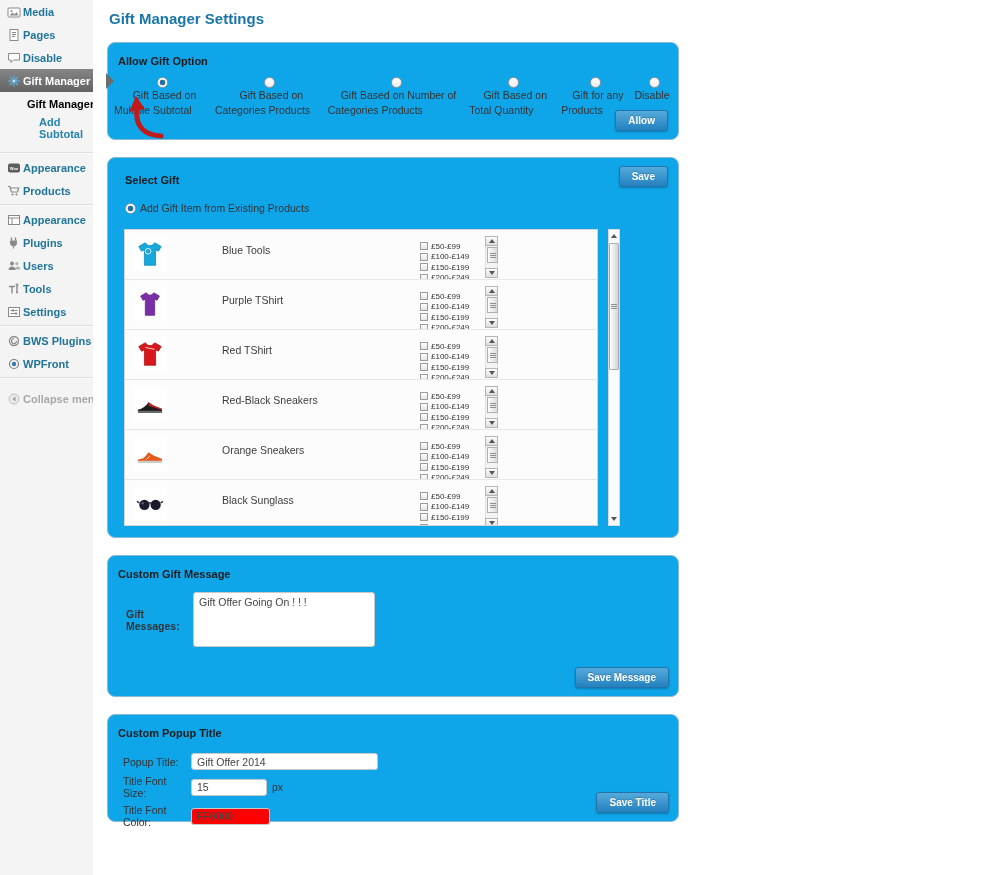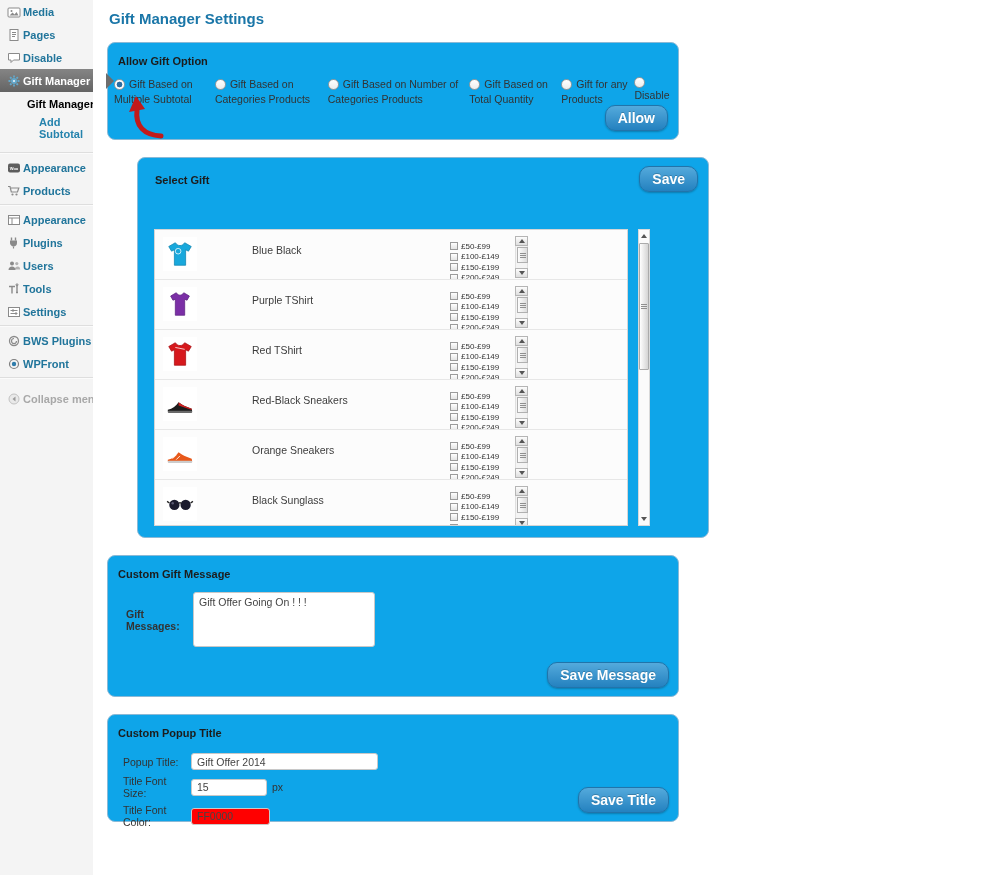--- a/index.html
+++ b/index.html
@@ -40,22 +40,22 @@
   h1.page-title { font-size:15px; font-weight:bold; color:#1a76a8; padding:4px 0 0 2px; height:36px; }
 
   .panel {
     position:relative; width:572px; background:#0ea5e9;
     border:1px solid #8ab9d6; border-radius:8px; margin-bottom:17px;
   }
   .panel-title { font-size:11px; font-weight:bold; color:#1c1c1c; padding:12px 0 0 10px; }
 
   .btn {
     display:inline-block; background:linear-gradient(#54aadc,#2481bf);
-    border:1px solid #2174aa; border-radius:10px; color:#fff;
-    font-size:14px; font-weight:bold; padding:4px 12px; cursor:pointer;
+    border:1px solid #2174aa; border-radius:3px; color:#fff;
+    font-size:10px; font-weight:bold; padding:4px 12px; cursor:pointer;
     box-shadow:0 1px 2px rgba(0,0,0,.25); text-shadow:0 -1px 0 rgba(0,0,0,.2);
     font-family:"Liberation Sans",sans-serif;
   }
 
   
   .radio {
     display:inline-block; width:11px; height:11px; border-radius:50%;
     border:1px solid #9a9a9a; background:linear-gradient(#fff,#ededed);
     vertical-align:-2px; margin-right:4px; flex:0 0 11px;
   }
@@ -63,28 +63,28 @@
   .checkbox {
     display:inline-block; width:8px; height:8px;
     border:1px solid #9b9b9b; background:linear-gradient(#fefefe,#e4e4e4);
     margin-right:3px; flex:0 0 8px;
   }
 
   
   .panel.allow { height:98px; }
   .allow-options { display:flex; margin:10px 0 0 6px; }
   .allow-opt { font-size:10.5px; color:#333; line-height:1.4; }
-  .allow-opt .l1 { display:flex; align-items:center; white-space:nowrap; }
+  .allow-opt .l1 { display:flex; align-items:center; white-space:nowrap;flex-direction:column; }
   .allow-opt.w1{width:102px}.allow-opt.w2{width:114px}.allow-opt.w3{width:143px}
   .allow-opt.w4{width:93px}.allow-opt.w5{width:74px}.allow-opt.w6{width:44px}
   .allow-btn { position:absolute; right:10px; bottom:8px; }
   .red-arrow { position:absolute; left:16px; top:52px; }
 
   
-  .panel.select { height:381px;margin-left:30px; }
+  .panel.select { height:381px; }
   .panel.select .panel-title { padding-left:17px; padding-top:16px; }
   .save-top { position:absolute; top:8px; right:10px; }
   .add-radio-line { display:flex; align-items:center; margin:16px 0 0 17px; font-size:10.5px; color:#333; }
   .plist {
     position:absolute; left:16px; top:71px; width:474px; height:297px;
     border:1px solid #d5d5d5; overflow:hidden; background:#fff;
   }
   .prow { position:relative; height:50px; border-bottom:1px solid #e7e7e7; background:#fcfcfc; overflow:hidden; }
   .pimg { position:absolute; left:8px; top:7px; width:34px; height:34px; background:#fff; display:flex; align-items:center; justify-content:center; }
   .pname { position:absolute; left:97px; top:14px; font-size:10.5px; color:#3c3c3c; }
@@ -368,31 +368,35 @@
         <path d="M37 41 C20 40 11 31 13 15" fill="none" stroke="#c21a1a" stroke-width="5" stroke-linecap="round"></path>
         <polygon points="12,1 5,17 21,14" fill="#c21a1a"></polygon>
       </svg>
     </span>
     <button class="btn allow-btn">Allow</button>
   </div>
 
   <div class="panel select">
     <div class="panel-title">Select Gift</div>
     <button class="btn save-top">Save</button>
+    <div class="add-radio-line">
+      <span class="radio checked"></span>
+      <span>Add Gift Item from Existing Products</span>
+    </div>
 
     <div class="plist">
 
       <div class="prow">
         <span class="pimg">
             <svg width="30" height="30" viewBox="0 0 32 32">
               <path d="M11 4 L4 8 L7 13 L10 11.5 V28 H22 V11.5 L25 13 L28 8 L21 4 C19.7 6 17.9 7 16 7 C14.1 7 12.3 6 11 4 Z" fill="#18a8dc" stroke="#0f84b0" stroke-width="0.8"></path>
               <circle cx="14" cy="13" r="3" fill="none" stroke="#fff" stroke-width="0.8"></circle>
             </svg>
           </span>
-        <span class="pname">Blue Black</span>
+        <span class="pname">Blue Tools</span>
         <div class="prices">
           <span class="price-item">
               <span class="checkbox"></span>
               <span>£50-£99</span>
             </span>
           <span class="price-item">
               <span class="checkbox"></span>
               <span>£100-£149</span>
             </span>
           <span class="price-item">

